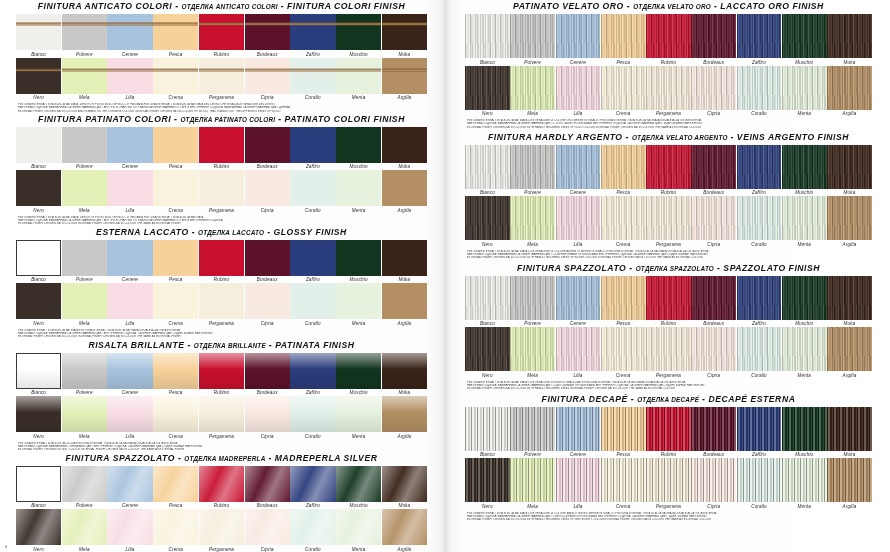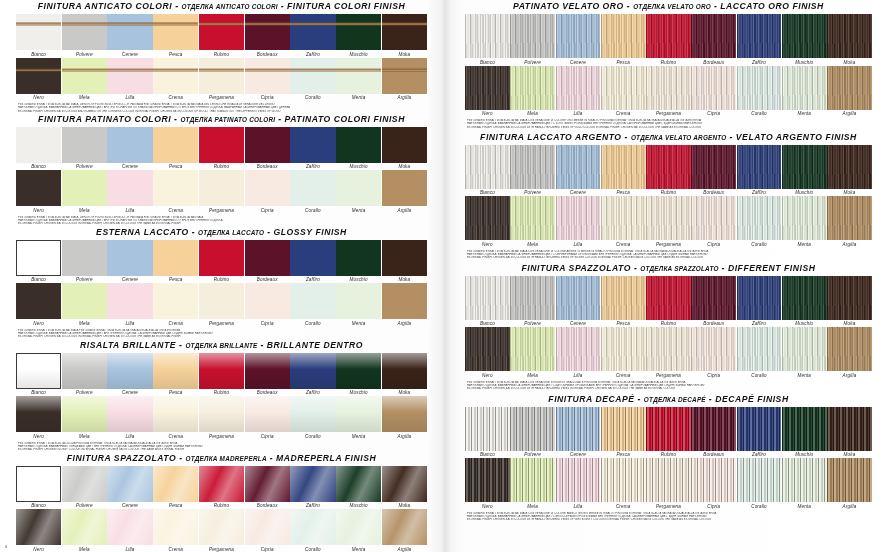--- a/index.html
+++ b/index.html
@@ -408,21 +408,21 @@
             <div class="lbl">Argilla</div>
           </div>
         </div>
         <div class="caption">
           <div>FINITURA ESTERNA: TINTA SCELTA SATINATA FINITURA INTERNA: TINTA SCELTA SATINATA UGUALE ALLA TINTA ESTERNA</div>
           <div>НАРУЖНАЯ ОТДЕЛКА: ВЫБРАННЫЙ САТИНИРОВАННЫЙ ЦВЕТ ВНУТРЕННЯЯ ОТДЕЛКА: САТИНИРОВАННЫЙ ЦВЕТ, ИДЕНТИЧНЫЙ НАРУЖНОМУ</div>
           <div>EXTERNAL FINISH: CHOSEN SATIN COLOUR INTERNAL FINISH: CHOSEN SATIN COLOUR THE SAME AS EXTERNAL FINISH</div>
         </div>
       </div>
       <div class="section">
-        <div class="sec-title"><span>RISALTA BRILLANTE</span><span class="dash"> - </span><span class="ru">ОТДЕЛКА BRILLANTE</span><span class="dash"> - </span><span>BRILLANTE DENTRO</span></div>
+        <div class="sec-title"><span>RISALTA BRILLANTE</span><span class="dash"> - </span><span class="ru">ОТДЕЛКА BRILLANTE</span><span class="dash"> - </span><span>PATINATA FINISH</span></div>
         <div class="grid">
           <div class="cell">
             <div class="sw outline" style="background: rgb(255, 255, 255);">
               <div class="grain gloss"></div>
             </div>
             <div class="lbl">Bianco</div>
           </div>
           <div class="cell">
             <div class="sw" style="background: rgb(201, 201, 199);">
               <div class="grain gloss"></div>
@@ -528,21 +528,21 @@
             <div class="lbl">Argilla</div>
           </div>
         </div>
         <div class="caption">
           <div>FINITURA ESTERNA: TINTA SCELTA LUCIDA FINITURA INTERNA: TINTA SCELTA SATINATA UGUALE ALLA TINTA ESTERNA</div>
           <div>НАРУЖНАЯ ОТДЕЛКА: ВЫБРАННЫЙ ГЛЯНЦЕВЫЙ ЦВЕТ ВНУТРЕННЯЯ ОТДЕЛКА: САТИНИРОВАННЫЙ ЦВЕТ, ИДЕНТИЧНЫЙ НАРУЖНОМУ</div>
           <div>EXTERNAL FINISH: CHOSEN GLOSSY COLOUR INTERNAL FINISH: CHOSEN SATIN COLOUR THE SAME AS EXTERNAL FINISH</div>
         </div>
       </div>
       <div class="section">
-        <div class="sec-title"><span>FINITURA SPAZZOLATO</span><span class="dash"> - </span><span class="ru">ОТДЕЛКА MADREPERLA</span><span class="dash"> - </span><span>MADREPERLA FINISH</span></div>
+        <div class="sec-title"><span>FINITURA SPAZZOLATO</span><span class="dash"> - </span><span class="ru">ОТДЕЛКА MADREPERLA</span><span class="dash"> - </span><span>MADREPERLA SILVER</span></div>
         <div class="grid">
           <div class="cell">
             <div class="sw outline" style="background: rgb(255, 255, 255);">
               <div class="grain pearl"></div>
             </div>
             <div class="lbl">Bianco</div>
           </div>
           <div class="cell">
             <div class="sw" style="background: rgb(201, 201, 199);">
               <div class="grain pearl"></div>
@@ -765,21 +765,21 @@
             <div class="lbl">Argilla</div>
           </div>
         </div>
         <div class="caption">
           <div>FINITURA ESTERNA: TINTA SCELTA SATINATA CON VENATURE DI COLORE ORO MESSE IN RISALTO FINITURA INTERNA: TINTA SCELTA SATINATA UGUALE ALLA TINTA ESTERNA</div>
           <div>НАРУЖНАЯ ОТДЕЛКА: ВЫБРАННЫЙ САТИНИРОВАННЫЙ ЦВЕТ С ЗОЛОТЫМИ ПРОЖИЛКАМИ ВНУТРЕННЯЯ ОТДЕЛКА: САТИНИРОВАННЫЙ ЦВЕТ, ИДЕНТИЧНЫЙ НАРУЖНОМУ</div>
           <div>EXTERNAL FINISH: CHOSEN SATIN COLOUR WITH HARDLY BRUSHED VEINS OF GOLD COLOUR INTERNAL FINISH: CHOSEN SATIN COLOUR THE SAME AS EXTERNAL COLOUR</div>
         </div>
       </div>
       <div class="section" style="margin-bottom: 2px;">
-        <div class="sec-title"><span>FINITURA LACCATO ARGENTO</span><span class="dash"> - </span><span class="ru">ОТДЕЛКА VELATO ARGENTO</span><span class="dash"> - </span><span>VELATO ARGENTO FINISH</span></div>
+        <div class="sec-title"><span>FINITURA HARDLY ARGENTO</span><span class="dash"> - </span><span class="ru">ОТДЕЛКА VELATO ARGENTO</span><span class="dash"> - </span><span>VEINS ARGENTO FINISH</span></div>
         <div class="grid">
           <div class="cell">
             <div class="sw" style="background: rgb(240, 239, 235); height: 44px;">
               <div class="grain vert"></div>
             </div>
             <div class="lbl">Bianco</div>
           </div>
           <div class="cell">
             <div class="sw" style="background: rgb(201, 201, 199); height: 44px;">
               <div class="grain vert"></div>
@@ -885,21 +885,21 @@
             <div class="lbl">Argilla</div>
           </div>
         </div>
         <div class="caption">
           <div>FINITURA ESTERNA: TINTA SCELTA SATINATA CON VENATURE DI COLORE ARGENTO MESSE IN RISALTO FINITURA INTERNA: TINTA SCELTA SATINATA UGUALE ALLA TINTA ESTERNA</div>
           <div>НАРУЖНАЯ ОТДЕЛКА: ВЫБРАННЫЙ САТИНИРОВАННЫЙ ЦВЕТ С СЕРЕБРЯНЫМИ ПРОЖИЛКАМИ ВНУТРЕННЯЯ ОТДЕЛКА: САТИНИРОВАННЫЙ ЦВЕТ, ИДЕНТИЧНЫЙ НАРУЖНОМУ</div>
           <div>EXTERNAL FINISH: CHOSEN SATIN COLOUR WITH HARDLY BRUSHED VEINS OF SILVER COLOUR INTERNAL FINISH: CHOSEN SATIN COLOUR THE SAME AS EXTERNAL COLOUR</div>
         </div>
       </div>
       <div class="section" style="margin-bottom: 2px;">
-        <div class="sec-title"><span>FINITURA SPAZZOLATO</span><span class="dash"> - </span><span class="ru">ОТДЕЛКА SPAZZOLATO</span><span class="dash"> - </span><span>DIFFERENT FINISH</span></div>
+        <div class="sec-title"><span>FINITURA SPAZZOLATO</span><span class="dash"> - </span><span class="ru">ОТДЕЛКА SPAZZOLATO</span><span class="dash"> - </span><span>SPAZZOLATO FINISH</span></div>
         <div class="grid">
           <div class="cell">
             <div class="sw" style="background: rgb(240, 239, 235); height: 44px;">
               <div class="grain vert"></div>
             </div>
             <div class="lbl">Bianco</div>
           </div>
           <div class="cell">
             <div class="sw" style="background: rgb(201, 201, 199); height: 44px;">
               <div class="grain vert"></div>
@@ -1005,21 +1005,21 @@
             <div class="lbl">Argilla</div>
           </div>
         </div>
         <div class="caption">
           <div>FINITURA ESTERNA: TINTA SCELTA SATINATA CON VENATURE IN RILIEVO SPAZZOLATE FINITURA INTERNA: TINTA SCELTA SATINATA UGUALE ALLA TINTA ESTERNA</div>
           <div>НАРУЖНАЯ ОТДЕЛКА: ВЫБРАННЫЙ САТИНИРОВАННЫЙ ЦВЕТ С ЩЕТОЧНЫМИ ПРОЖИЛКАМИ ВНУТРЕННЯЯ ОТДЕЛКА: САТИНИРОВАННЫЙ ЦВЕТ, ИДЕНТИЧНЫЙ НАРУЖНОМУ</div>
           <div>EXTERNAL FINISH: CHOSEN SATIN COLOUR WITH HARDLY BRUSHED VEINS INTERNAL FINISH: CHOSEN SATIN COLOUR THE SAME AS EXTERNAL COLOUR</div>
         </div>
       </div>
       <div class="section" style="margin-bottom: 2px;">
-        <div class="sec-title"><span>FINITURA DECAPÉ</span><span class="dash"> - </span><span class="ru">ОТДЕЛКА DECAPÉ</span><span class="dash"> - </span><span>DECAPÉ FINISH</span></div>
+        <div class="sec-title"><span>FINITURA DECAPÉ</span><span class="dash"> - </span><span class="ru">ОТДЕЛКА DECAPÉ</span><span class="dash"> - </span><span>DECAPÉ ESTERNA</span></div>
         <div class="grid">
           <div class="cell">
             <div class="sw" style="background: rgb(240, 239, 235); height: 44px;">
               <div class="grain vert-strong"></div>
             </div>
             <div class="lbl">Bianco</div>
           </div>
           <div class="cell">
             <div class="sw" style="background: rgb(201, 201, 199); height: 44px;">
               <div class="grain vert-strong"></div>

